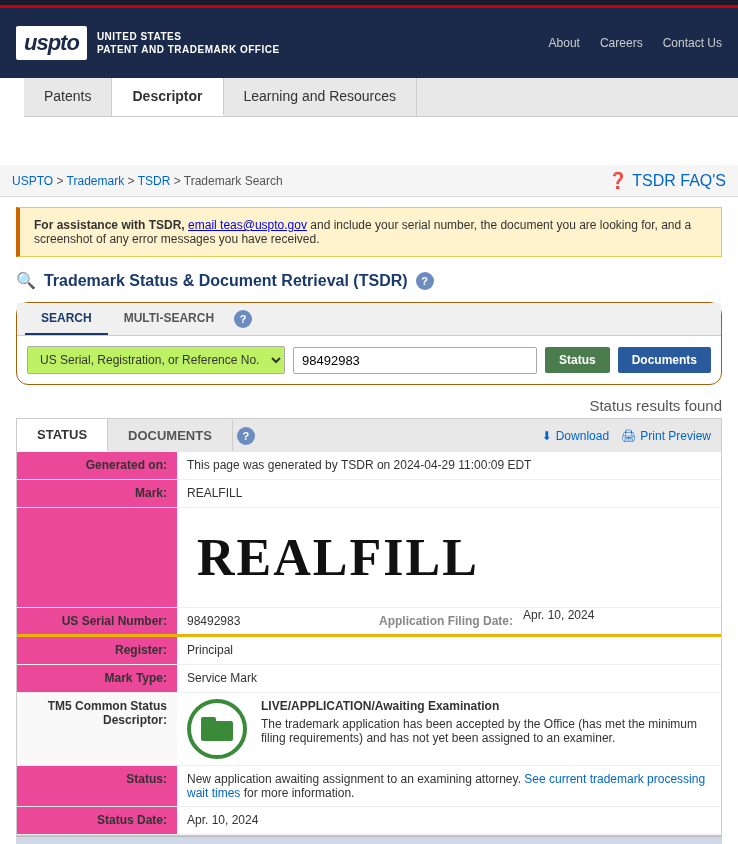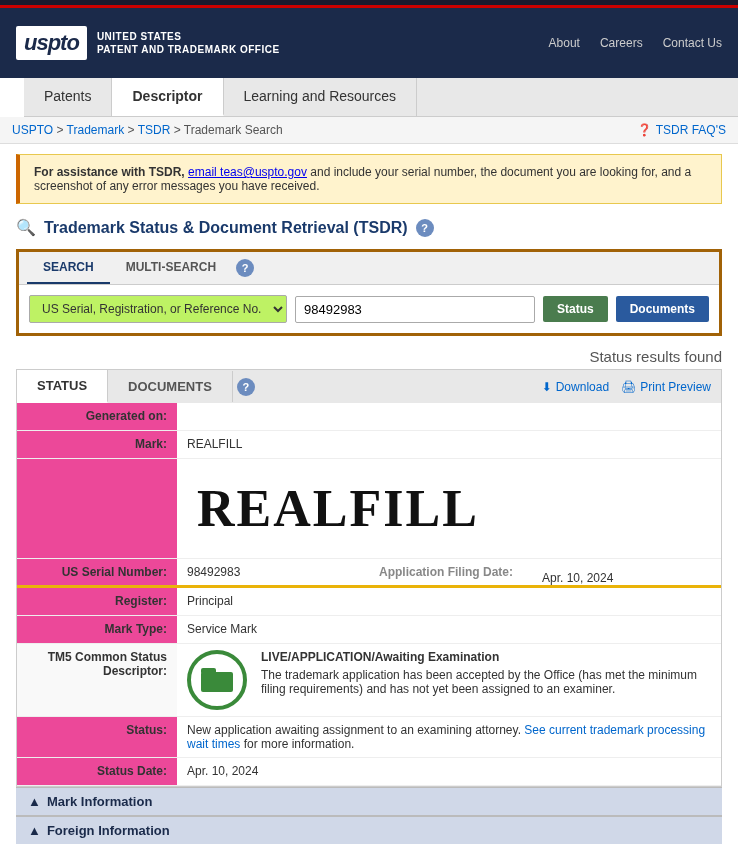--- a/index.html
+++ b/index.html
@@ -73,25 +73,26 @@
     
     .breadcrumb {
       padding: 6px 12px;
       font-size: 12px;
       color: #555;
       background: #f5f5f5;
       border-bottom: 1px solid #ddd;
       display: flex;
       align-items: center;
       justify-content: space-between;
+      margin-top: 48px;
     }
     .breadcrumb a { color: #0066cc; text-decoration: none; }
     .breadcrumb-faq {
       color: #0066cc;
-      font-size: 12px;
+      font-size: 16px;
       cursor: pointer;
     }
 
     
     .main-content {
       padding: 10px 16px;
     }
 
     
     .alert-box {
@@ -125,22 +126,22 @@
       font-size: 11px;
       font-weight: bold;
       display: inline-flex;
       align-items: center;
       justify-content: center;
       cursor: pointer;
     }
 
     
     .search-container {
-      border: 3px solid #a16207;
-      border-radius: 0;
+      border: 1px solid #a16207;
+      border-radius: 12px;
       margin-bottom: 12px;
     }
     .search-tabs {
       display: flex;
       background: #f0f0f0;
       border-bottom: 1px solid #ccc;
       align-items: center;
       padding: 0 8px;
     }
     .search-tab {
@@ -358,22 +359,21 @@
       align-items: center;
       border-bottom: 3px solid #eab308;
     }
     .serial-part {
       width: 50%;
       display: flex;
     }
     .filing-part {
       width: 50%;
       display: flex;
-      align-items: flex-end;
-      gap: 19px;
+      align-items: flex-start;
     }
     .filing-part-label {
       color: #888;
       font-size: 12px;
       padding: 6px 10px;
       font-weight: bold;
     }
   </style>
 </head>
 <body>
@@ -467,20 +467,21 @@
         <span>🖨</span>
         <span>Print Preview</span>
       </div>
     </div>
   </div>
 
   <div class="data-table">
 
     <div class="data-row">
       <div class="data-label">Generated on:</div>
+      <div class="data-value">This page was generated by TSDR on 2024-04-29 11:00:09 EDT</div>
     </div>
 
     <div class="data-row">
       <div class="data-label">Mark:</div>
       <div class="data-value">REALFILL</div>
     </div>
 
     <div class="data-row">
       <div class="data-label"></div>
       <div class="mark-display">REALFILL</div>

